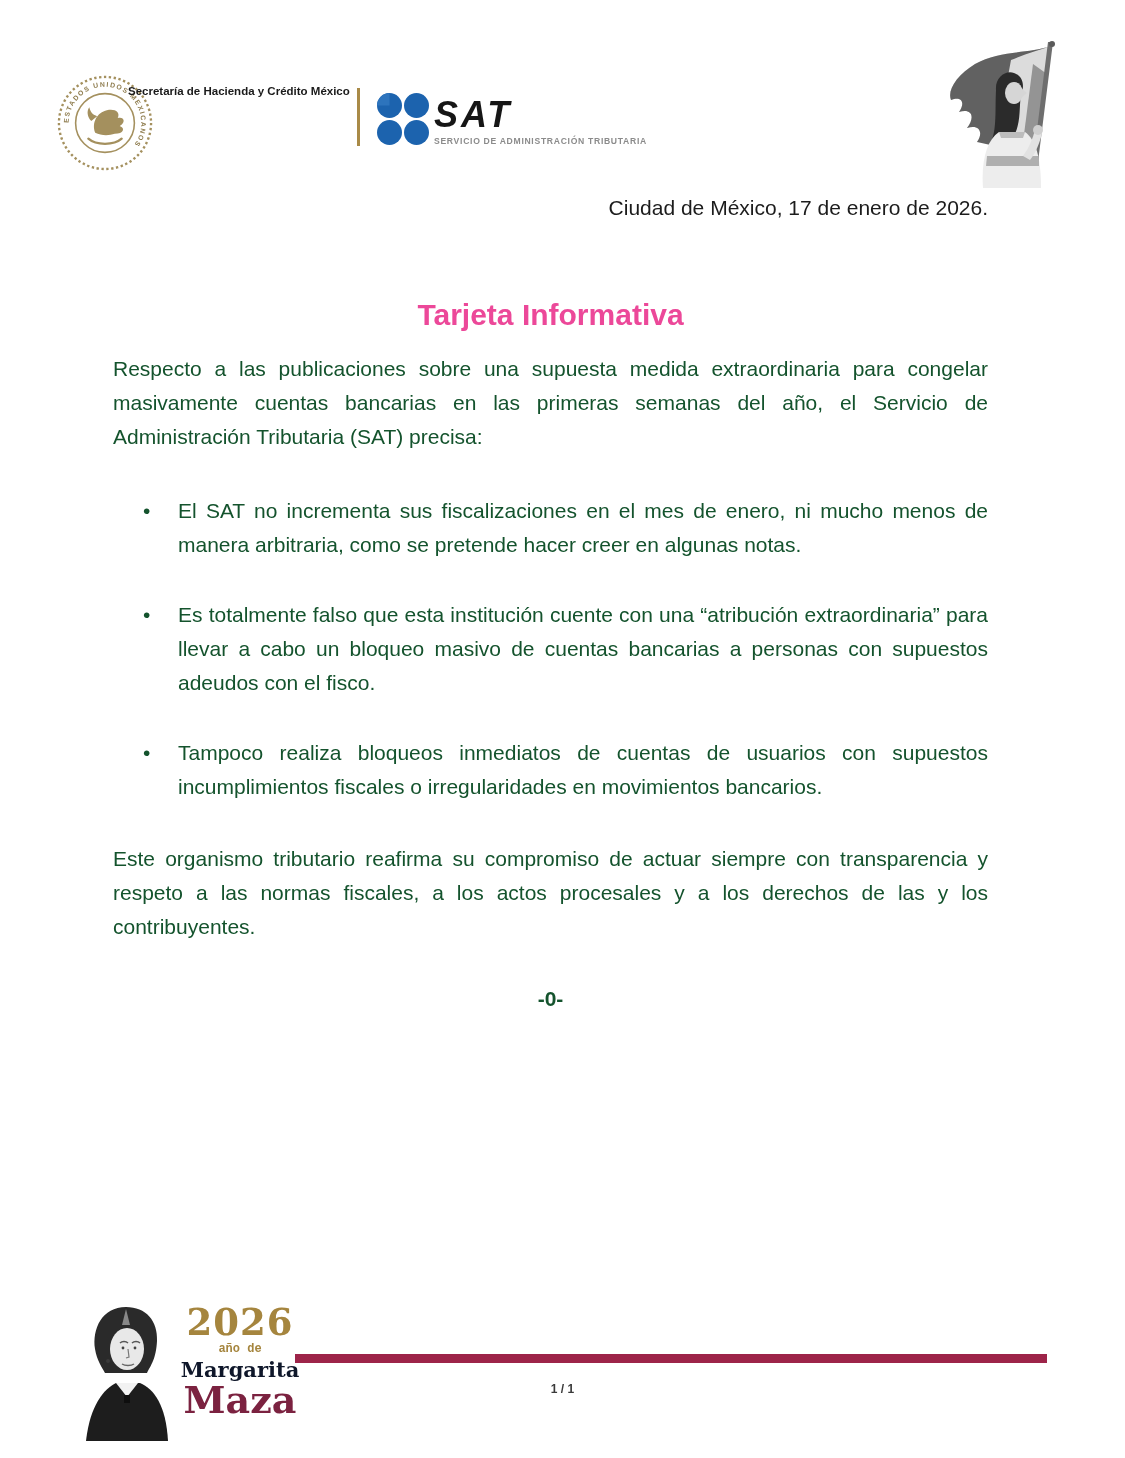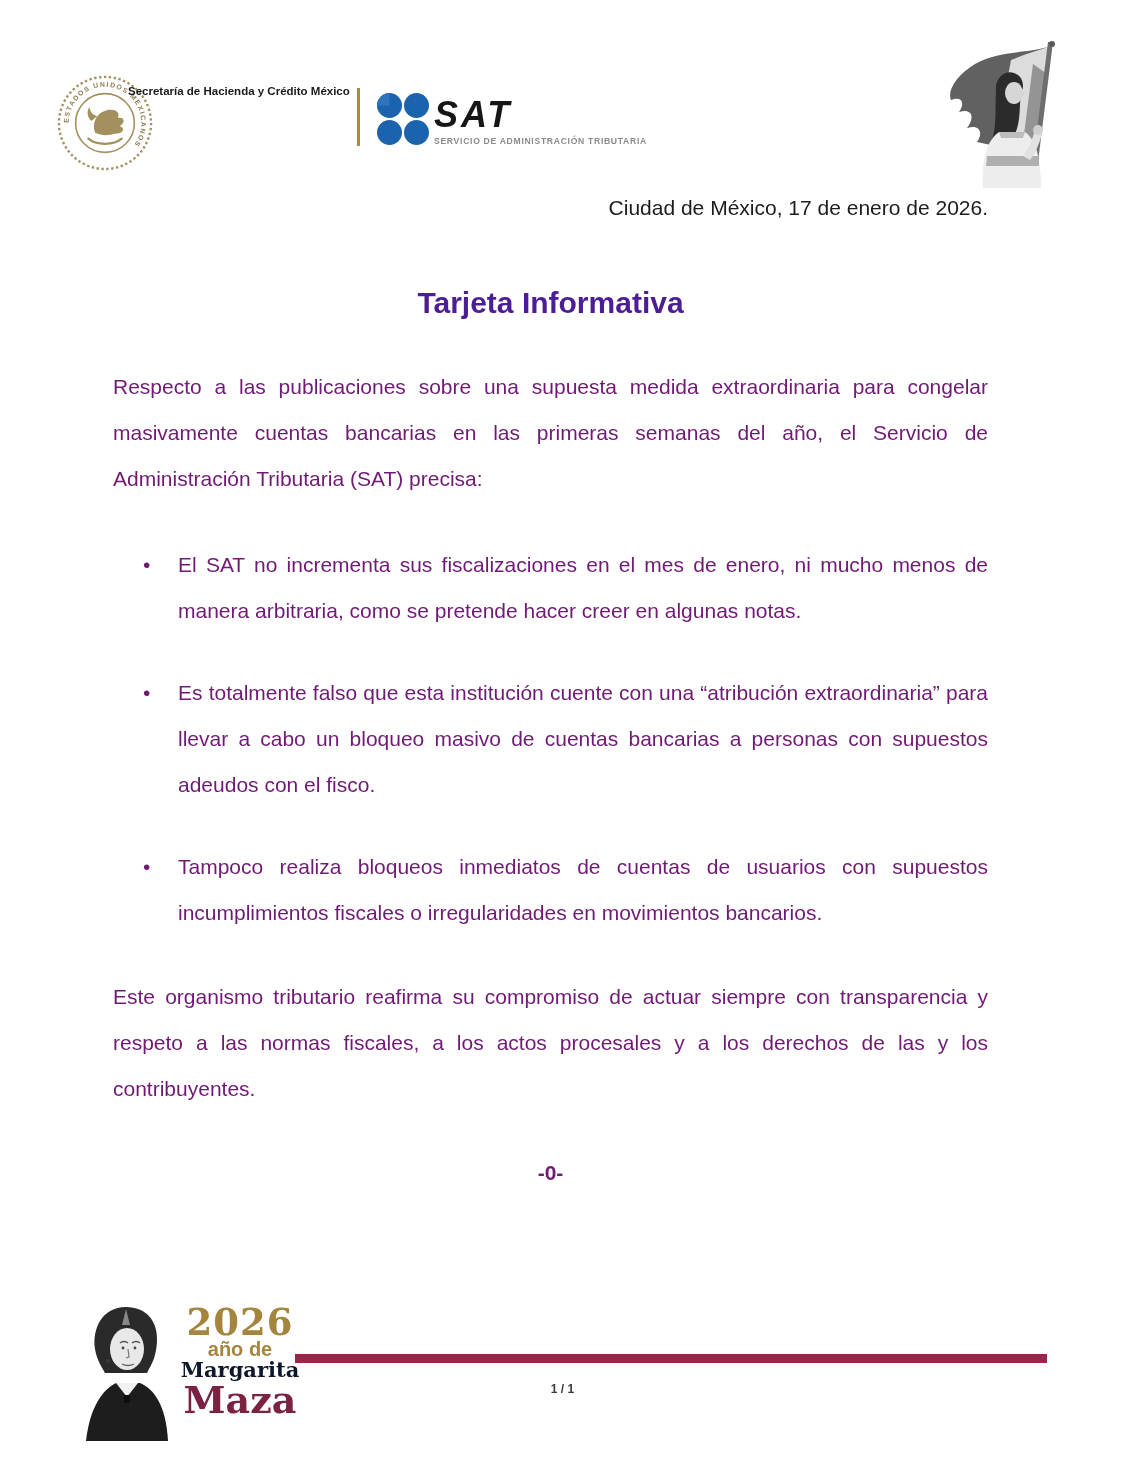--- a/index.html
+++ b/index.html
@@ -54,26 +54,26 @@
   }
 
   .flag-illustration { position: absolute; left: 933px; top: 38px; width: 160px; height: 150px; }
 
   
   .dateline {
     position: absolute; left: 113px; top: 196px; width: 875px;
     text-align: right; font-size: 21px; color: #1c1c1c;
   }
   .doc-title {
-    position: absolute; left: 113px; top: 286px; width: 875px;
-    text-align: center; font-size: 30px; font-weight: 700; color: #4c1d95;
+    position: absolute; left: 113px; top: 298px; width: 875px;
+    text-align: center; font-size: 30px; font-weight: 700; color: #ec4899;
   }
   .doc-body {
-    position: absolute; left: 113px; top: 364px; width: 875px;
-    font-size: 21px; line-height: 46px; text-align: justify; color: #701a75;
+    position: absolute; left: 113px; top: 352px; width: 875px;
+    font-size: 21px; line-height: 34px; text-align: justify; color: #14532d;
   }
   .doc-body p.intro { margin: 0 0 40px 0; }
   .bullet-list { margin: 0; padding: 0; list-style: none; }
   .bullet-list li {
     position: relative;
     padding-left: 65px;
     margin-bottom: 36px;
     text-align: justify;
   }
   .bullet-list li::before {
@@ -92,22 +92,22 @@
   
   .footer { position: absolute; left: 0; top: 1290px; width: 1125px; height: 168px; }
   .maza-portrait { position: absolute; left: 70px; top: 8px; width: 112px; height: 144px; }
   .maza-lockup { position: absolute; left: 172px; top: 14px; width: 120px; text-align: center; margin-left: 8px; }
   .maza-year {
     font-family: "DejaVu Serif", serif;
     font-size: 37px; font-weight: 700; line-height: 36px;
     color: #A5853E; letter-spacing: 1px;
   }
   .maza-caption {
-    font-family: Liberation Sans, sans-serif;
-    font-size: 20px; font-weight: 700; line-height: 18px; color: #A5853E;
+    font-family: Liberation Mono, monospace;
+    font-size: 12px; font-weight: 700; line-height: 18px; color: #A5853E;
   }
   .maza-first {
     font-family: "DejaVu Serif", serif;
     font-size: 21px; font-weight: 700; line-height: 24px; color: #0f172a;
   }
   .maza-last {
     font-family: "DejaVu Serif", serif;
     font-size: 38px; font-weight: 700; line-height: 36px; color: #7B2240;
   }
   .footer-rule {

